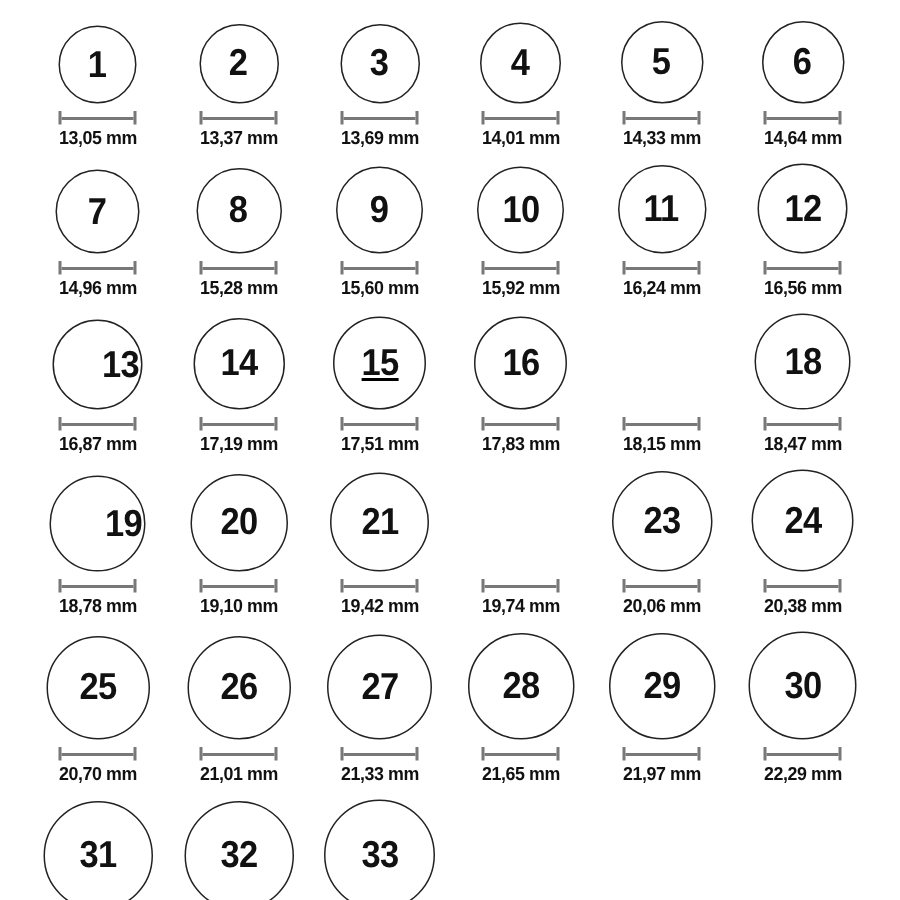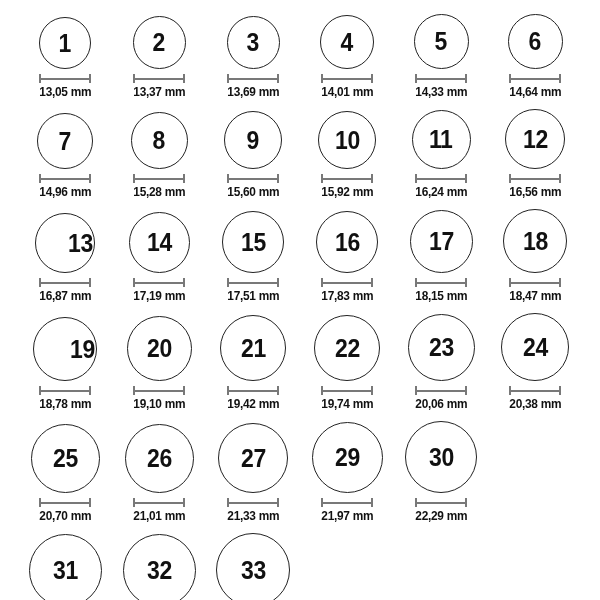--- a/index.html
+++ b/index.html
@@ -165,37 +165,34 @@
         <div class="mm-label">16,87 mm</div>
       </div>
       <div class="cell">
         <div class="circle" style="width: 61px; height: 61px;">
           <span class="num">14</span>
         </div>
         <div class="measure"></div>
         <div class="mm-label">17,19 mm</div>
       </div>
       <div class="cell">
-        <div class="circle" style="width: 62px; height: 62px;">
+        <div class="circle" style="width: 62px; height: 62px; text-decoration: underline;">
           <span class="num">15</span>
         </div>
         <div class="measure"></div>
         <div class="mm-label">17,51 mm</div>
       </div>
       <div class="cell">
         <div class="circle" style="width: 62px; height: 62px;">
           <span class="num">16</span>
         </div>
         <div class="measure"></div>
         <div class="mm-label">17,83 mm</div>
       </div>
       <div class="cell">
-        <div class="circle" style="width: 63px; height: 63px;">
-          <span class="num">17</span>
-        </div>
         <div class="measure"></div>
         <div class="mm-label">18,15 mm</div>
       </div>
       <div class="cell">
         <div class="circle" style="width: 64px; height: 64px;">
           <span class="num">18</span>
         </div>
         <div class="measure"></div>
         <div class="mm-label">18,47 mm</div>
       </div>
@@ -216,23 +213,20 @@
         <div class="mm-label">19,10 mm</div>
       </div>
       <div class="cell">
         <div class="circle" style="width: 66px; height: 66px;">
           <span class="num">21</span>
         </div>
         <div class="measure"></div>
         <div class="mm-label">19,42 mm</div>
       </div>
       <div class="cell">
-        <div class="circle" style="width: 66px; height: 66px;">
-          <span class="num">22</span>
-        </div>
         <div class="measure"></div>
         <div class="mm-label">19,74 mm</div>
       </div>
       <div class="cell">
         <div class="circle" style="width: 67px; height: 67px;">
           <span class="num">23</span>
         </div>
         <div class="measure"></div>
         <div class="mm-label">20,06 mm</div>
       </div>
@@ -258,20 +252,27 @@
         </div>
         <div class="measure"></div>
         <div class="mm-label">21,01 mm</div>
       </div>
       <div class="cell">
         <div class="circle" style="width: 70px; height: 70px; text-align: center;">
           <span class="num">27</span>
         </div>
         <div class="measure"></div>
         <div class="mm-label">21,33 mm</div>
+      </div>
+      <div class="cell">
+        <div class="circle" style="width: 71px; height: 71px;">
+          <span class="num">28</span>
+        </div>
+        <div class="measure"></div>
+        <div class="mm-label">21,65 mm</div>
       </div>
       <div class="cell">
         <div class="circle" style="width: 71px; height: 71px;">
           <span class="num">29</span>
         </div>
         <div class="measure"></div>
         <div class="mm-label">21,97 mm</div>
       </div>
       <div class="cell">
         <div class="circle" style="width: 72px; height: 72px;">

